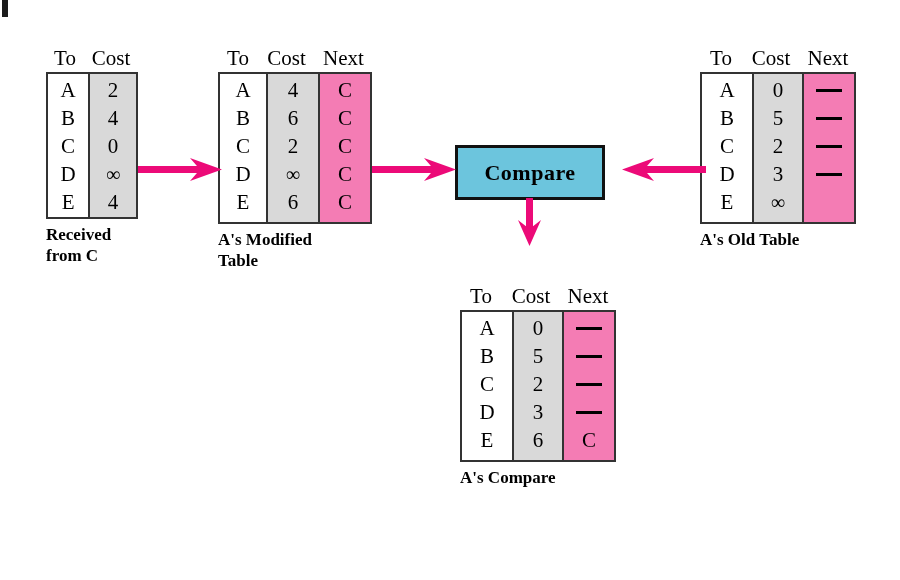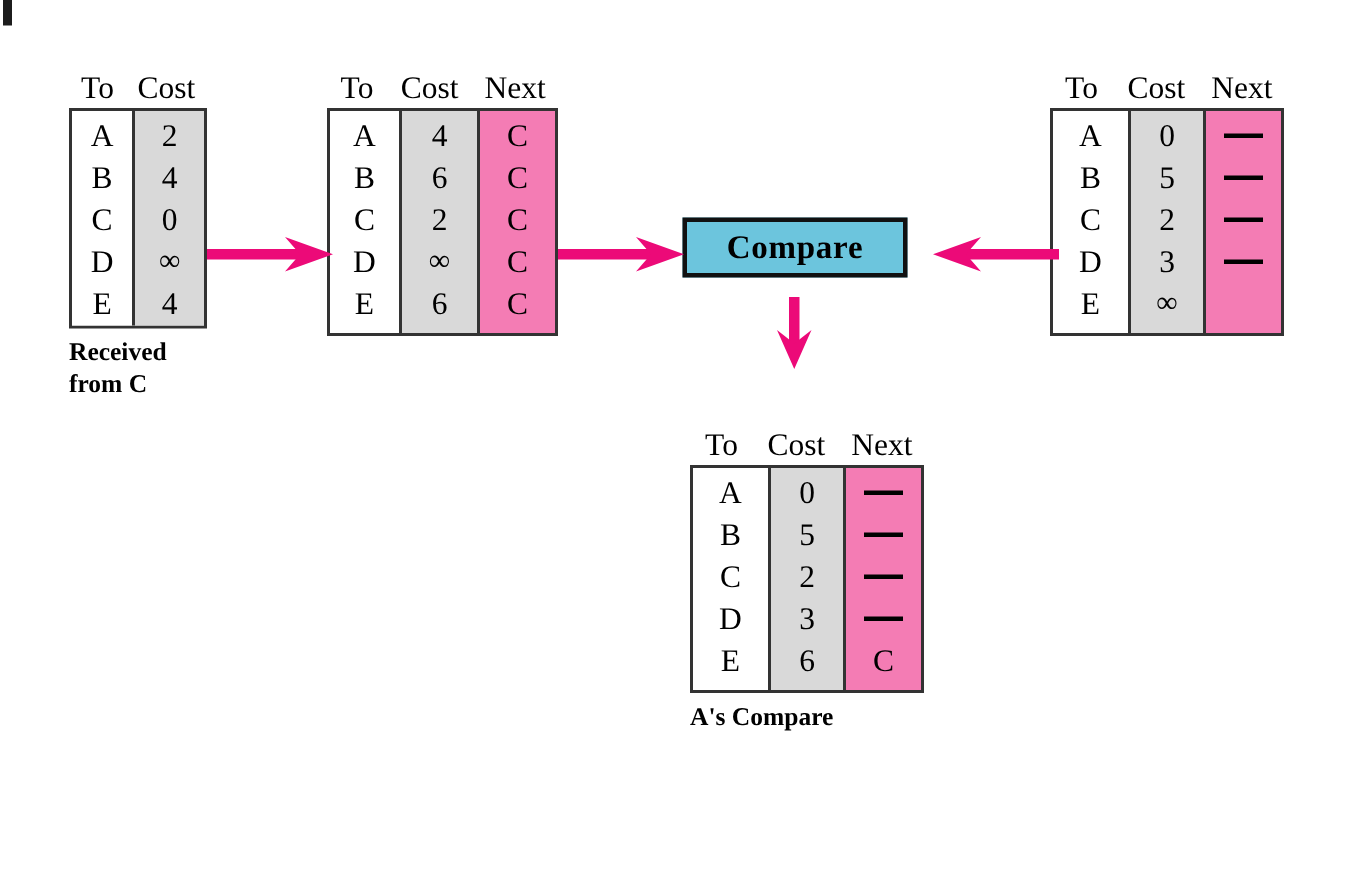--- a/index.html
+++ b/index.html
@@ -169,20 +169,22 @@
         <div class="cell">6</div>
       </div>
       <div class="col col-next" style="width:52px;">
         <div class="cell">C</div>
         <div class="cell">C</div>
         <div class="cell">C</div>
         <div class="cell">C</div>
         <div class="cell">C</div>
       </div>
     </div>
+    <div class="tbl-caption">A's Modified
+Table</div>
   </div>
 
   <div class="tbl-block" style="left:700px; top:46px; width:160px;">
     <div class="tbl-head">
       <span style="width:42px;">To</span>
       <span style="width:58px;">Cost</span>
       <span style="width:56px;">Next</span>
     </div>
     <div class="tbl-grid" style="width:156px; height:152px;">
       <div class="col col-to" style="width:50px;">
@@ -208,20 +210,21 @@
           </div>
         <div class="cell">
             <span class="dash"></span>
           </div>
         <div class="cell">
             <span class="dash"></span>
           </div>
         <div class="cell"></div>
       </div>
     </div>
+    <div class="tbl-caption">A's Old Table</div>
   </div>
 
   <div class="tbl-block" style="left:460px; top:284px; width:160px;">
     <div class="tbl-head">
       <span style="width:42px;">To</span>
       <span style="width:58px;">Cost</span>
       <span style="width:56px;">Next</span>
     </div>
     <div class="tbl-grid" style="width:156px; height:152px;">
       <div class="col col-to" style="width:50px;">
@@ -250,21 +253,21 @@
           </div>
         <div class="cell">
             <span class="dash"></span>
           </div>
         <div class="cell">C</div>
       </div>
     </div>
     <div class="tbl-caption">A's Compare</div>
   </div>
 
-  <div class="compare-box" style="left:455px; top:145px; width:150px; height:40px;">
+  <div class="compare-box" style="left:455px; top:145px; width:150px; height:55px;">
     <span>Compare</span>
   </div>
 
   <svg class="arrow" style="left:138px; top:150px;" width="86" height="40" viewBox="0 0 86 40">
     <g fill="#ec0a78" stroke="none">
       <rect x="0" y="16" width="62" height="7"></rect>
       <path d="M 52 8 L 84 19.5 L 52 31 L 62 19.5 Z"></path>
     </g>
   </svg>
 

